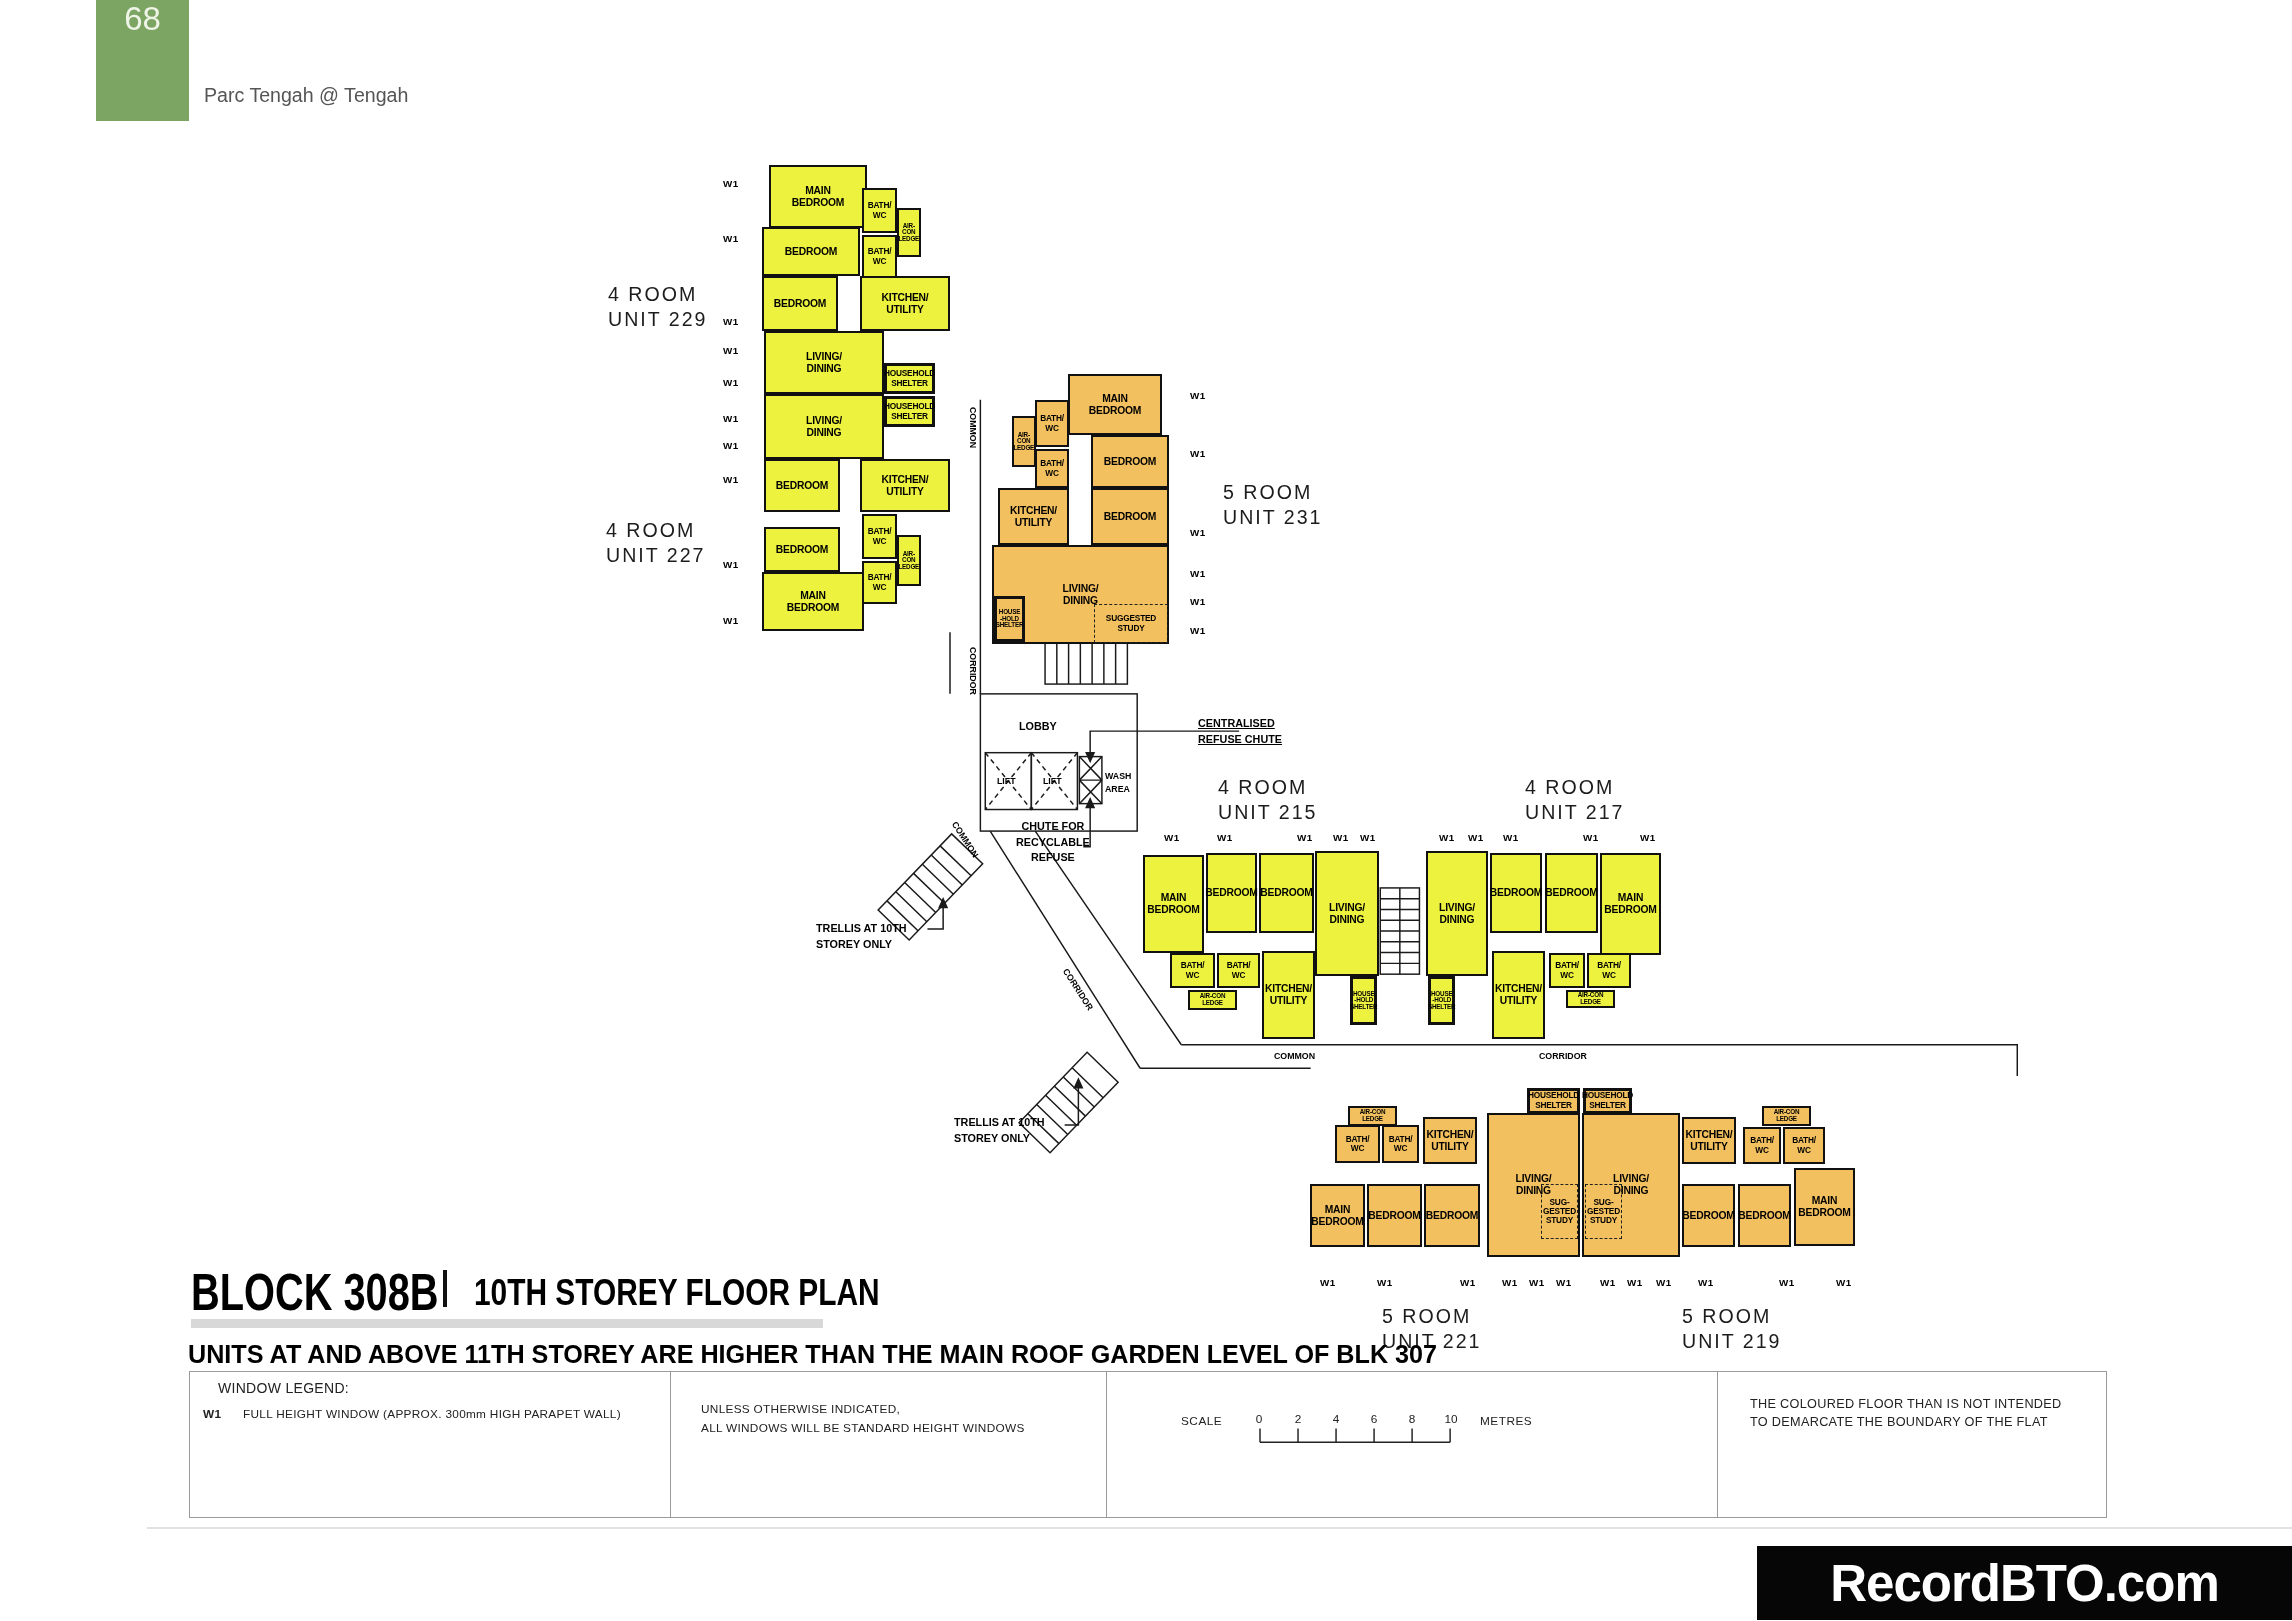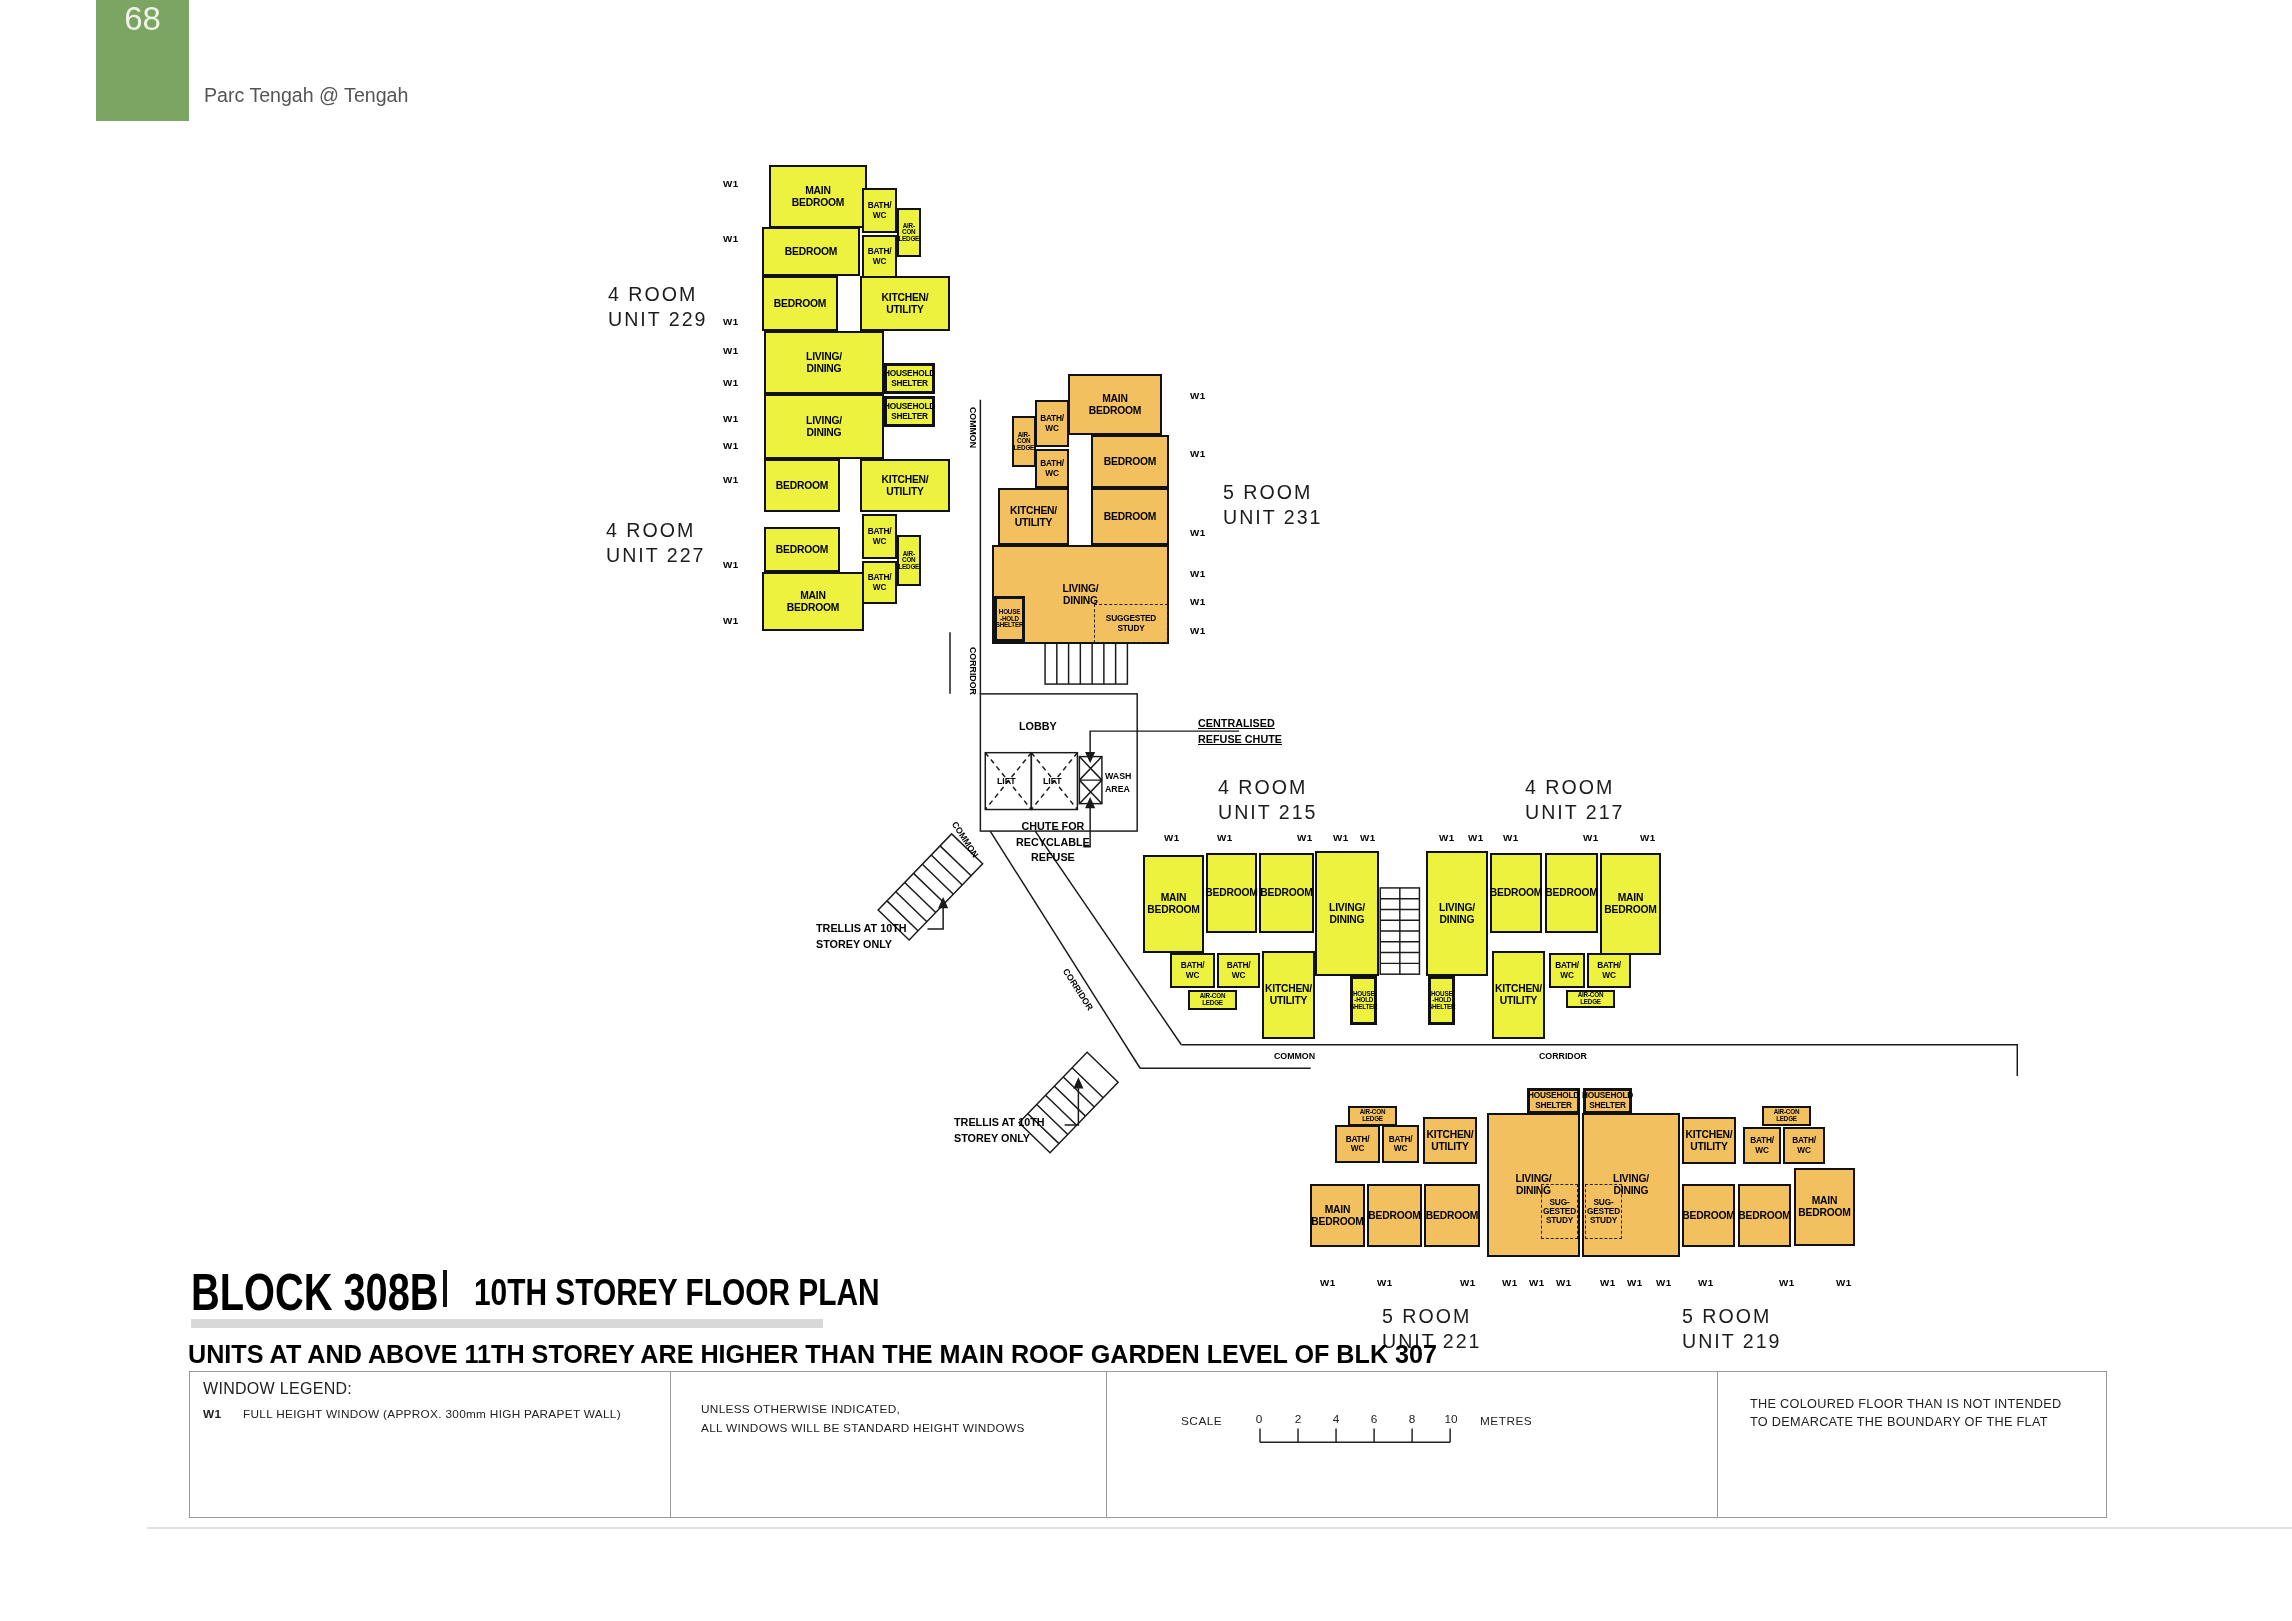--- a/index.html
+++ b/index.html
@@ -316,32 +316,35 @@
   <div class="plan-title">10TH STOREY FLOOR PLAN</div>
   <div class="title-rule"></div>
   <div class="storey-note">UNITS AT AND ABOVE 11TH STOREY ARE HIGHER THAN THE MAIN ROOF GARDEN LEVEL OF BLK 307</div>
 
   <div class="legend-box"></div>
   <div class="legend-div" style="left:670px"></div>
   <div class="legend-div" style="left:1106px"></div>
   <div class="legend-div" style="left:1717px"></div>
   <div class="hairline"></div>
 
-  <div class="lg-txt" style="left:203px;top:1380px;font-size:16px;">WINDOW LEGEND:</div>
+  <div class="lg-txt" style="left:218px;top:1380px;font-size:14px;">WINDOW LEGEND:</div>
   <div class="lg-txt" style="left:203px;top:1407px;font-size:11.8px;font-weight:600;">W1</div>
   <div class="lg-txt" style="left:243px;top:1407px;font-size:11.8px;">FULL HEIGHT WINDOW (APPROX. 300mm HIGH PARAPET WALL)</div>
   <div class="lg-txt" style="left:701px;top:1402px;font-size:11.8px;">UNLESS OTHERWISE INDICATED,</div>
   <div class="lg-txt" style="left:701px;top:1421px;font-size:11.8px;">ALL WINDOWS WILL BE STANDARD HEIGHT WINDOWS</div>
   <div class="lg-txt" style="left:1750px;top:1397px;font-size:12.7px;">THE COLOURED FLOOR THAN IS NOT INTENDED</div>
   <div class="lg-txt" style="left:1750px;top:1415px;font-size:12.7px;">TO DEMARCATE THE BOUNDARY OF THE FLAT</div>
 
   <div class="scalebar">
     <span class="scale-word">SCALE</span>
     <span id="scale-ticks"><span class="scale-num" style="left: 78px;">0</span><span class="scale-num" style="left: 117px;">2</span><span class="scale-num" style="left: 155px;">4</span><span class="scale-num" style="left: 193px;">6</span><span class="scale-num" style="left: 231px;">8</span><span class="scale-num" style="left: 270px;">10</span></span>
     <svg width="353" height="39" style="position:absolute;left:0;top:0;" stroke="#222" stroke-width="1.5" fill="none" viewBox="0 0 360 40">
       <path d="M80,17 V31 M119,17 V31 M158,17 V31 M197,17 V31 M236,17 V31 M275,17 V31 M80,31 H275"></path>
     </svg>
     <span class="scale-unit">METRES</span>
   </div>
 
+  <div class="banner">
+    <span>RecordBTO.com</span>
+  </div>
 
 </div>
 
 
 </body></html>

